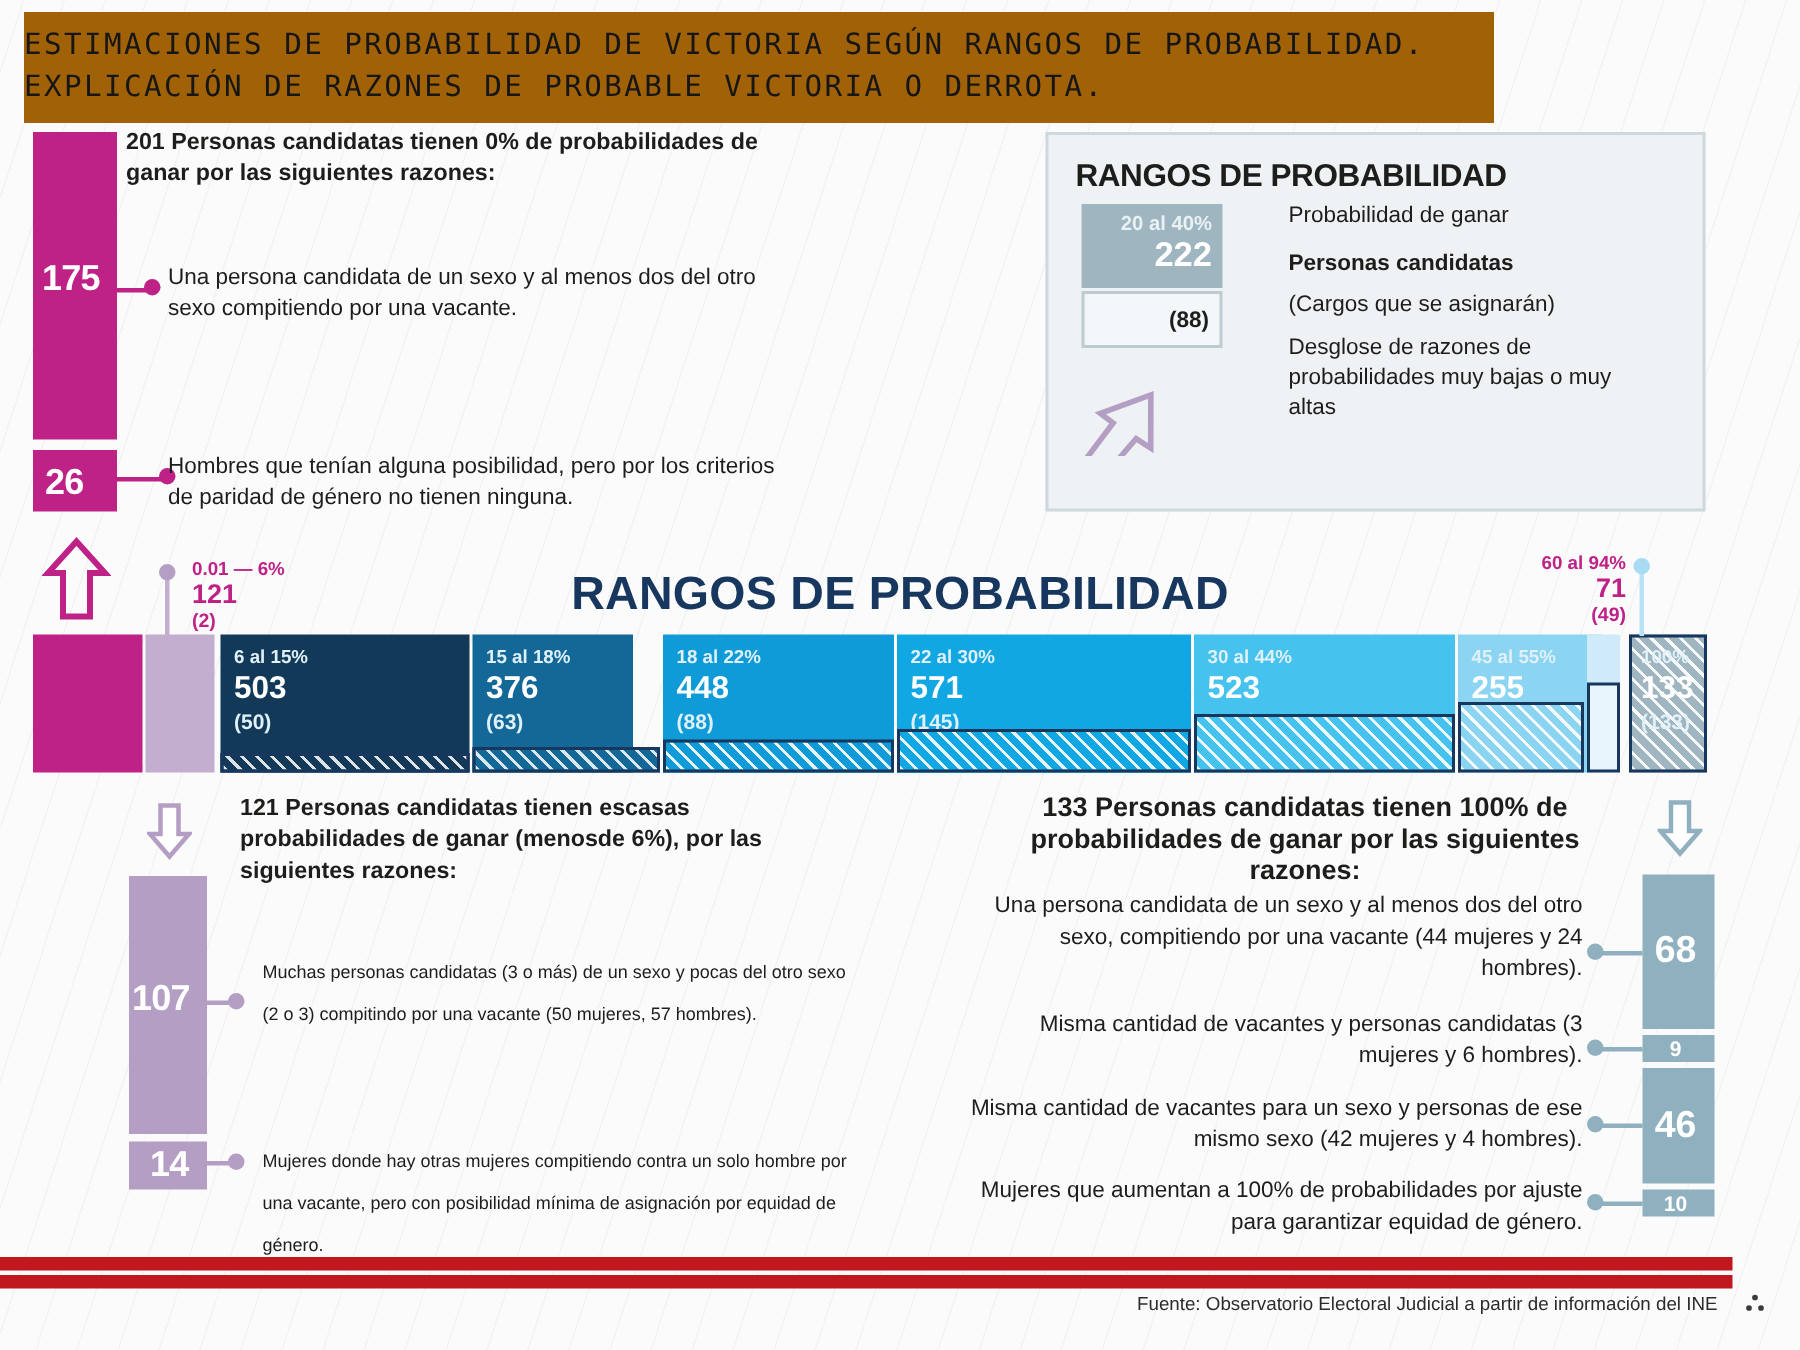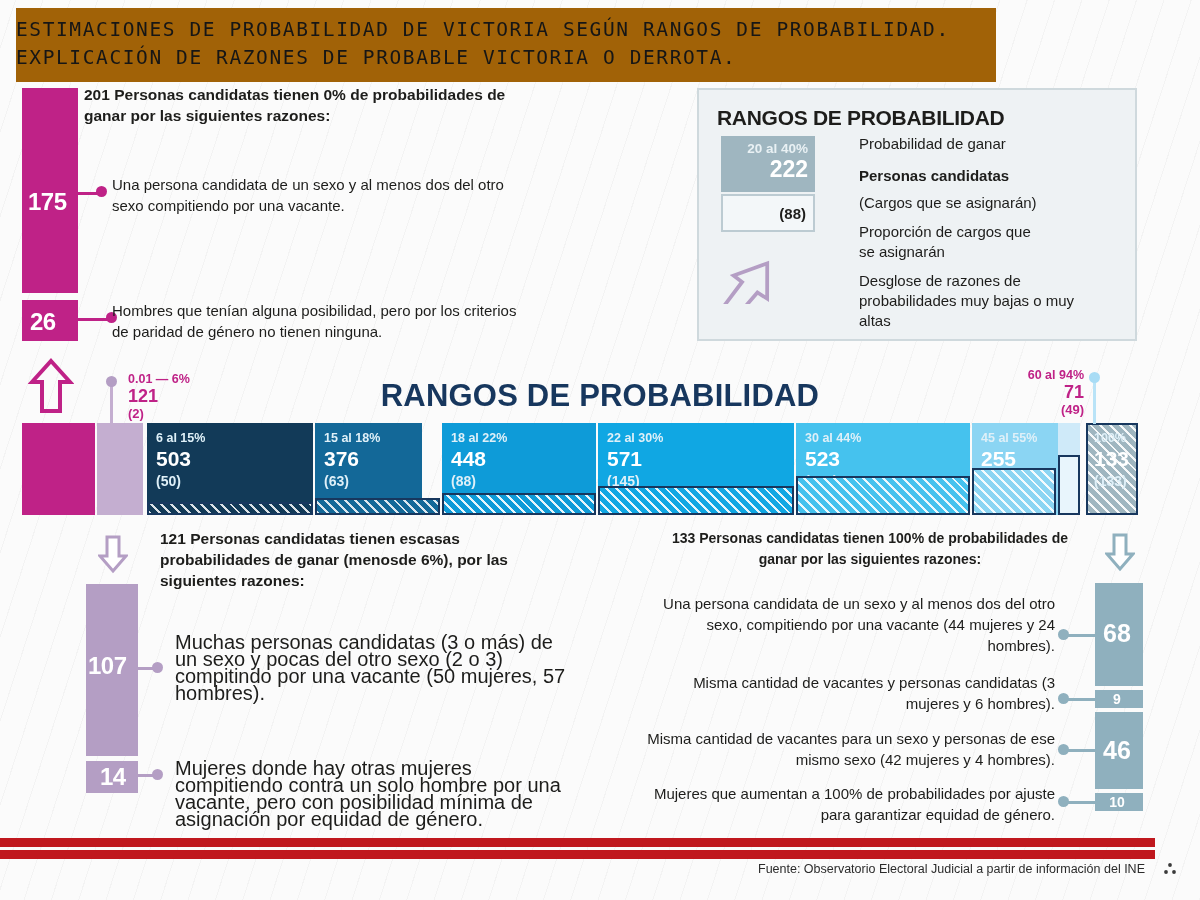--- a/index.html
+++ b/index.html
@@ -121,27 +121,27 @@
   .stem-dot{position:absolute;width:11px;height:11px;border-radius:50%;}
 
   
   #bottom-left{position:absolute;left:0;top:524px;width:600px;}
   .pur-bar{position:absolute;left:86px;width:52px;background:#b49ec4;}
   .pur-107{top:60px;height:172px;}
   .pur-14{top:237px;height:32px;}
   .leader-p{position:absolute;height:3px;background:#b49ec4;}
   .dot-p{position:absolute;width:11px;height:11px;border-radius:50%;background:#b49ec4;}
   .bl-head{position:absolute;left:160px;top:4px;width:370px;font-size:15.5px;font-weight:700;line-height:21px;}
-  .bl-p{position:absolute;left:175px;width:395px;font-size:20px;line-height:17px;}
+  .bl-p{position:absolute;left:175px;width:395px;font-size:12px;line-height:28px;}
   .arrow-down-pur{position:absolute;left:98px;top:10px;}
 
   
   #bottom-right{position:absolute;left:600px;top:524px;width:600px;}
   .blu-bar{position:absolute;left:495px;width:48px;background:#8fb0be;}
-  .br-head{position:absolute;left:60px;top:4px;width:420px;text-align:center;font-size:14px;font-weight:700;line-height:21px;}
+  .br-head{position:absolute;left:60px;top:4px;width:420px;text-align:center;font-size:18px;font-weight:700;line-height:21px;}
   .br-p{position:absolute;width:400px;text-align:right;font-size:15px;line-height:21px;left:55px;}
   .leader-b{position:absolute;height:3px;background:#8fb0be;}
   .dot-b{position:absolute;width:11px;height:11px;border-radius:50%;background:#8fb0be;}
   .arrow-down-blu{position:absolute;left:505px;top:8px;}
   .br-num{position:absolute;color:#fff;font-weight:700;text-align:center;width:44px;}
 
   
   .rule1{position:absolute;left:0;top:838px;width:1155px;height:9px;background:#c0181e;}
   .rule2{position:absolute;left:0;top:850px;width:1155px;height:9px;background:#c0181e;}
   .source{
@@ -154,21 +154,21 @@
 
 <div class="bg-texture"></div>
 
 <div class="title-band">
   <div class="line">ESTIMACIONES DE PROBABILIDAD DE VICTORIA SEGÚN RANGOS DE PROBABILIDAD.</div>
   <div class="line">EXPLICACIÓN DE RAZONES DE PROBABLE VICTORIA O DERROTA.</div>
 </div>
 
 <div id="top-left-block">
   <div class="mag-bar mag-175">
-    <div class="bar-num" style="left:6px;top:100px;text-align:center;">175</div>
+    <div class="bar-num" style="left:6px;top:84px;text-align:center;">175</div>
   </div>
   <div class="mag-bar mag-26">
     <div class="bar-num" style="left:8px;top:8px;">26</div>
   </div>
 
   <div class="leader" style="left:56px;top:104px;width:22px;"></div>
   <div class="leader-dot" style="left:74px;top:98px;"></div>
   <div class="leader" style="left:56px;top:230px;width:32px;"></div>
   <div class="leader-dot" style="left:84px;top:224px;"></div>
 
@@ -197,21 +197,20 @@
   <div class="arrow-diag">
     <svg width="78" height="62" viewBox="0 0 78 62">
       <path d="M6 52 L22 36 L16 30 L44 24 L40 52 L33 46 L17 60 Z" fill="none" stroke="#b49ec4" stroke-width="3" stroke-linejoin="miter" transform="rotate(-8 39 40) scale(1.25) translate(-5,-6)"></path>
     </svg>
   </div>
 
   <div class="lg-rows">
     <div class="row" style="margin-bottom:12px;">Probabilidad de ganar</div>
     <div class="row b" style="margin-bottom:7px;">Personas candidatas</div>
     <div class="row" style="margin-bottom:9px;">(Cargos que se asignarán)</div>
-    <div class="row" style="margin-bottom:9px;width:190px;">Proporción de cargos que se asignarán</div>
     <div class="row" style="width:250px;">Desglose de razones de probabilidades muy bajas o muy altas</div>
   </div>
 </div>
 
 <div class="center-heading">RANGOS DE PROBABILIDAD</div>
 
 <div id="main-bar">
 
   <div class="seg" style="left:0px;width:73px;background:#bf2287;"></div>
 

